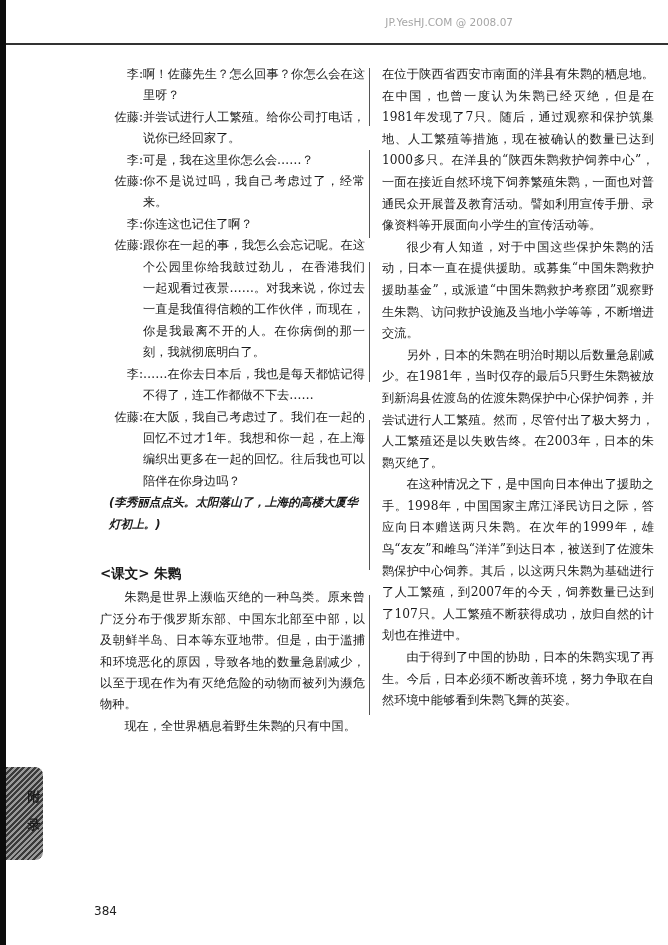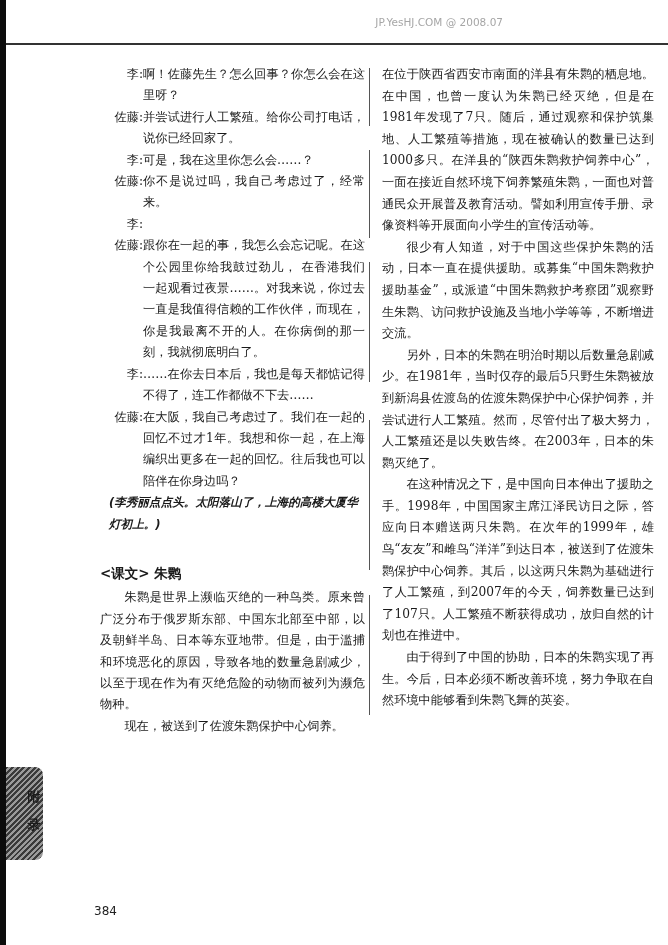--- a/index.html
+++ b/index.html
@@ -6,21 +6,21 @@
   body {
     width: 668px; height: 945px; position: relative; overflow: hidden;
     background: #ffffff; color: #1a1a1a;
     font-family: "DejaVu Serif", "Liberation Serif", serif;
   }
   .spine {
     position: absolute; left: 0; top: 0; width: 6px; height: 945px; background: #0c0c0c;
   }
   .watermark-wrap { position: absolute; top: 16px; left: 0; width: 668px; }
   .watermark-wrap span {
-    position: absolute; right: 165px; font-family: "DejaVu Sans", sans-serif; font-size: 10.5px; color: #a6a6a6;
+    position: absolute; right: 155px; font-family: "DejaVu Sans", sans-serif; font-size: 10.5px; color: #a6a6a6;
   }
   .header-rule {
     position: absolute; top: 43px; left: 6px; width: 662px; height: 2px; background: #333;
   }
   .col-divider {
     position: absolute; left: 369px; background: #555; width: 1px;
   }
   .left-col {
     position: absolute; left: 100px; top: 64px; width: 265px;
     font-size: 12.2px; line-height: 21.4px;
@@ -86,38 +86,39 @@
   <div class="dlg">
     <span class="speaker">李:</span>
     <span class="line">可是，我在这里你怎么会……？</span>
   </div>
   <div class="dlg">
     <span class="speaker">佐藤:</span>
     <span class="line">你不是说过吗，我自己考虑过了，经常来。</span>
   </div>
   <div class="dlg">
     <span class="speaker">李:</span>
+    <span class="line">你连这也记住了啊？</span>
   </div>
   <div class="dlg">
     <span class="speaker">佐藤:</span>
     <span class="line">跟你在一起的事，我怎么会忘记呢。在这个公园里你给我鼓过劲儿， 在香港我们一起观看过夜景……。对我来说，你过去一直是我值得信赖的工作伙伴，而现在，你是我最离不开的人。在你病倒的那一刻，我就彻底明白了。</span>
   </div>
   <div class="dlg">
     <span class="speaker">李:</span>
     <span class="line">……在你去日本后，我也是每天都惦记得不得了，连工作都做不下去……</span>
   </div>
   <div class="dlg">
     <span class="speaker">佐藤:</span>
     <span class="line">在大阪，我自己考虑过了。我们在一起的回忆不过才1年。我想和你一起，在上海编织出更多在一起的回忆。往后我也可以陪伴在你身边吗？</span>
   </div>
   <div class="stage">(李秀丽点点头。太阳落山了，上海的高楼大厦华灯初上。)</div>
 
   <div class="section-title">&lt;课文&gt; 朱鹮</div>
   <p class="para">朱鹮是世界上濒临灭绝的一种鸟类。原来曾广泛分布于俄罗斯东部、中国东北部至中部，以及朝鲜半岛、日本等东亚地带。但是，由于滥捕和环境恶化的原因，导致各地的数量急剧减少，以至于现在作为有灭绝危险的动物而被列为濒危物种。</p>
-  <p class="para">现在，被送到了佐渡朱鹮保护中心饲养。</p>
+  <p class="para">现在，全世界栖息着野生朱鹮的只有中国。</p>
 </div>
 
 <div class="right-col">
   <p class="para cont">在位于陕西省西安市南面的洋县有朱鹮的栖息地。在中国，也曾一度认为朱鹮已经灭绝，但是在1981年发现了7只。随后，通过观察和保护筑巢地、人工繁殖等措施，现在被确认的数量已达到1000多只。在洋县的“陕西朱鹮救护饲养中心”，一面在接近自然环境下饲养繁殖朱鹮，一面也对普通民众开展普及教育活动。譬如利用宣传手册、录像资料等开展面向小学生的宣传活动等。</p>
   <p class="para">很少有人知道，对于中国这些保护朱鹮的活动，日本一直在提供援助。或募集“中国朱鹮救护援助基金”，或派遣“中国朱鹮救护考察团”观察野生朱鹮、访问救护设施及当地小学等等，不断增进交流。</p>
   <p class="para">另外，日本的朱鹮在明治时期以后数量急剧减少。在1981年，当时仅存的最后5只野生朱鹮被放到新潟县佐渡岛的佐渡朱鹮保护中心保护饲养，并尝试进行人工繁殖。然而，尽管付出了极大努力，人工繁殖还是以失败告终。在2003年，日本的朱鹮灭绝了。</p>
   <p class="para">在这种情况之下，是中国向日本伸出了援助之手。1998年，中国国家主席江泽民访日之际，答应向日本赠送两只朱鹮。在次年的1999年，雄鸟“友友”和雌鸟“洋洋”到达日本，被送到了佐渡朱鹮保护中心饲养。其后，以这两只朱鹮为基础进行了人工繁殖，到2007年的今天，饲养数量已达到了107只。人工繁殖不断获得成功，放归自然的计划也在推进中。</p>
   <p class="para">由于得到了中国的协助，日本的朱鹮实现了再生。今后，日本必须不断改善环境，努力争取在自然环境中能够看到朱鹮飞舞的英姿。</p>
 </div>
 

